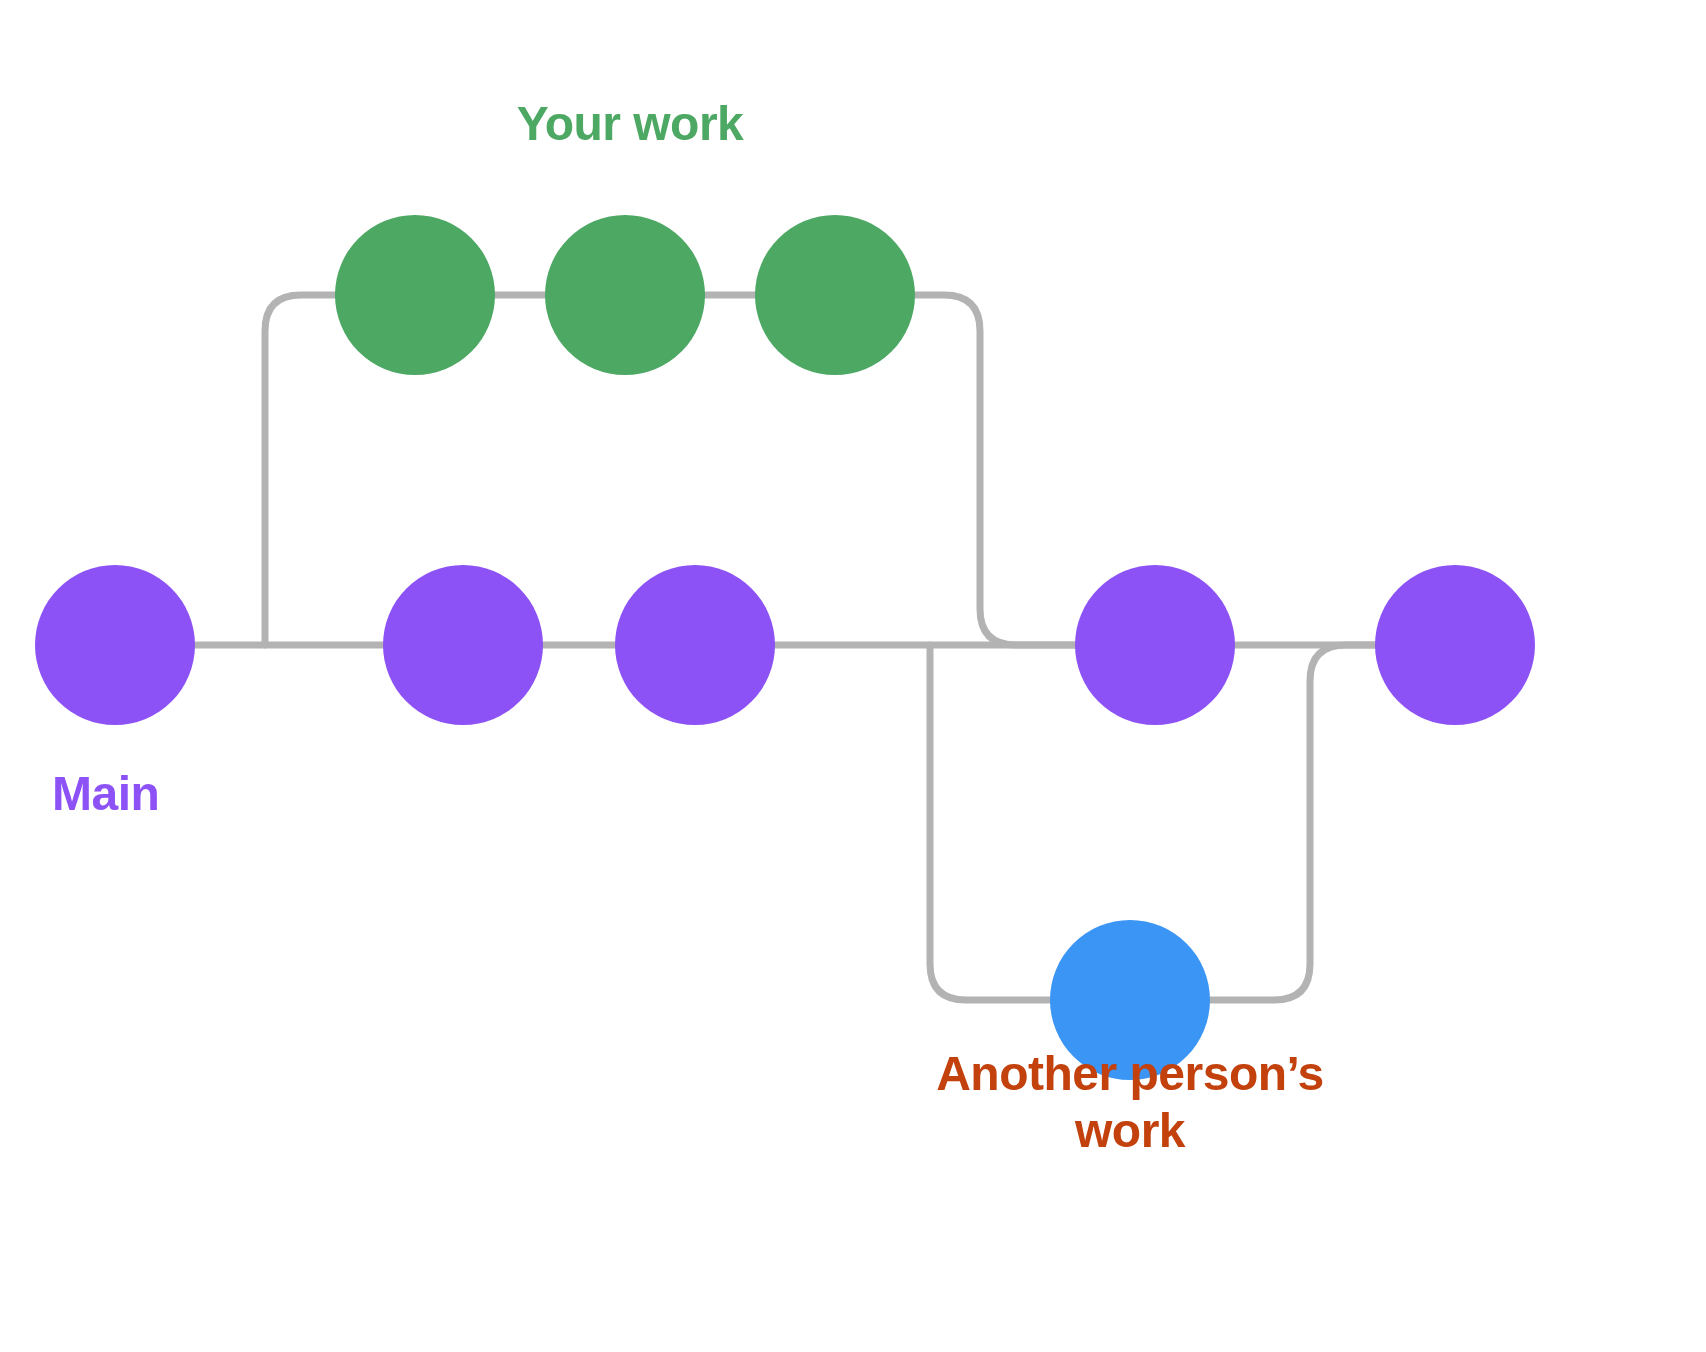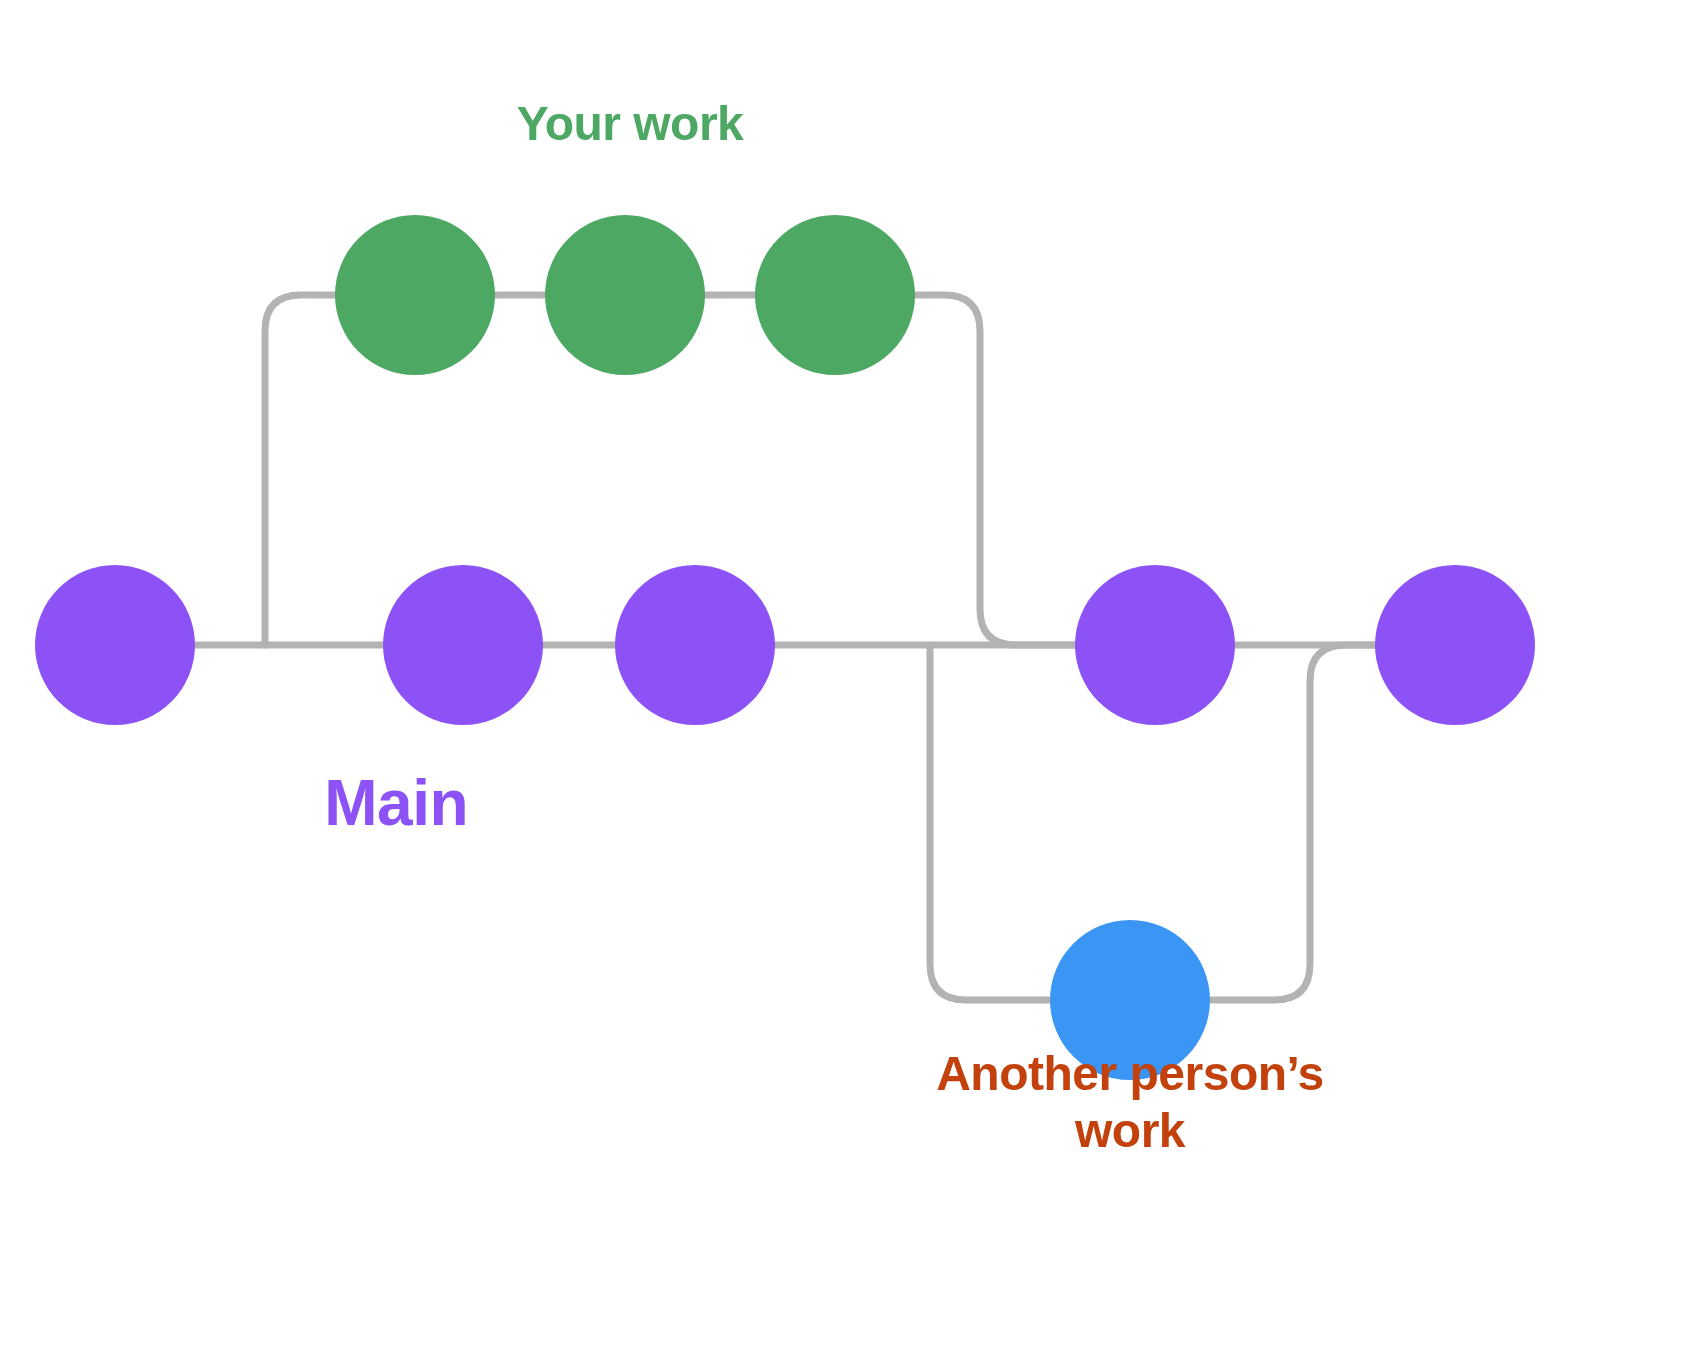--- a/index.html
+++ b/index.html
@@ -36,26 +36,25 @@
     letter-spacing: -0.5px;
   }
   #label-your-work {
     font-size: 48px;
     text-align: center;
     left: 380px;
     top: 96px;
     width: 500px;
   }
   #label-main {
-    font-size: 64px;
-    text-align: right;
+    font-size: 48px;
+    text-align: left;
     left: 52px;
     top: 766px;
     width: 400px;
-    margin-left: 16px;
   }
   #label-another-person-work {
     font-size: 48px;
     text-align: center;
     left: 830px;
     top: 1046px;
     width: 600px;
   }
 </style>
 </head>

